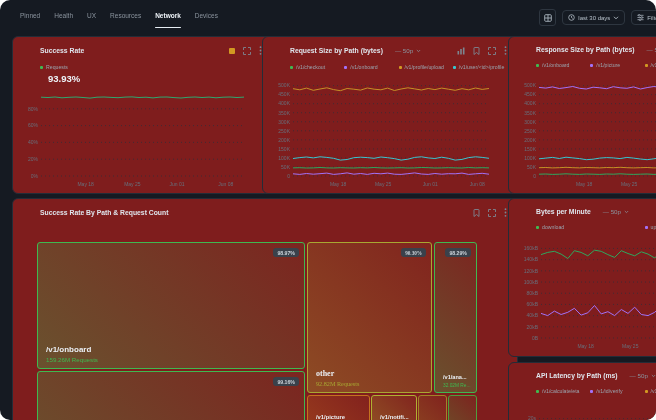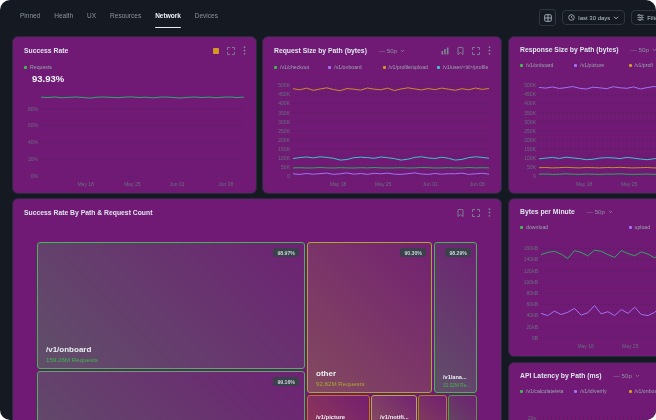--- a/index.html
+++ b/index.html
@@ -11,21 +11,21 @@
   .tab{position:relative;font-size:6.5px;color:#8b949e;height:32px;line-height:32px;cursor:default;}
   .tab.active{color:#eef3f8;font-weight:bold;}
   .tab.active::after{content:"";position:absolute;left:0;right:0;bottom:4px;height:1.5px;
     background:#e6edf3;border-radius:1px;}
   .controls{position:absolute;top:9px;right:-20px;display:flex;align-items:center;gap:6px;color:#aab4be;}
   .ctl-btn{display:flex;align-items:center;justify-content:center;width:15px;height:15px;
     border:1px solid #2e3640;border-radius:3px;}
   .pill{display:flex;align-items:center;gap:3px;border:1px solid #2e3640;border-radius:4px;
     padding:3px 5px;font-size:6px;color:#b6c0ca;white-space:nowrap;}
   
-  .panel{position:absolute;background:#701a75;border:1px solid #242c37;border-radius:6px;overflow:hidden;}
+  .panel{position:absolute;background:#7f1d1d;border:1px solid #242c37;border-radius:6px;overflow:hidden;padding-left:16px;}
   #panelA{left:12px;top:36px;width:243px;height:156px;}
   #panelB{left:262px;top:36px;width:238px;height:156px;}
   #panelC{left:508px;top:36px;width:238px;height:156px;}
   #panelD{left:12px;top:198px;width:488px;height:260px;}
   #panelE{left:508px;top:198px;width:238px;height:157px;}
   #panelF{left:508px;top:362px;width:238px;height:110px;}
   .phead{display:flex;align-items:center;gap:12px;padding:9px 10px 0 11px;}
   .ptitle{font-size:6.8px;font-weight:bold;color:#dfe5ec;white-space:nowrap;}
   .dd{display:flex;align-items:center;gap:3px;font-size:6.2px;color:#8b949e;white-space:nowrap;}
   .hicons{margin-left:auto;display:flex;align-items:center;gap:8px;color:#7d8590;}
@@ -306,21 +306,21 @@
     <div class="tcell c1" style="border-color: rgb(63, 185, 80); background: linear-gradient(225deg, rgba(63, 185, 80, 0.05), rgba(63, 185, 80, 0.333));">
       <span class="badge">98.97%</span>
       <div class="tlabel">/v1/onboard</div>
       <div class="tsub" style="color: rgb(63, 185, 80);">159.26M Requests</div>
     </div>
     <div class="tcell c2" style="border-color: rgb(63, 185, 80); background: linear-gradient(225deg, rgba(63, 185, 80, 0.05), rgba(63, 185, 80, 0.333));">
       <span class="badge">99.16%</span>
       <div class="tlabel"></div>
       <div class="tsub" style="color: rgb(63, 185, 80);"></div>
     </div>
-    <div class="tcell c3" style="border-color: rgb(168, 168, 50); background: linear-gradient(225deg, rgba(168, 168, 50, 0.05), rgba(168, 168, 50, 0.333));">
+    <div class="tcell c3" style="border-color: rgb(168, 168, 50); background: linear-gradient(225deg, rgba(168, 168, 50, 0.05), rgba(168, 168, 50, 0.333)); font-family: Liberation Serif, serif;">
       <span class="badge">90.30%</span>
       <div class="tlabel">other</div>
       <div class="tsub" style="color: rgb(168, 168, 50);">92.82M Requests</div>
     </div>
     <div class="tcell c4" style="border-color: rgb(63, 185, 80); background: linear-gradient(225deg, rgba(63, 185, 80, 0.05), rgba(63, 185, 80, 0.333));">
       <span class="badge">98.29%</span>
       <div class="tlabel">/v1/ana...</div>
       <div class="tsub" style="color: rgb(63, 185, 80);">32.02M Re...</div>
     </div>
     <div class="tcell c5" style="border-color: rgb(196, 115, 31); background: linear-gradient(225deg, rgba(196, 115, 31, 0.05), rgba(196, 115, 31, 0.333));">

